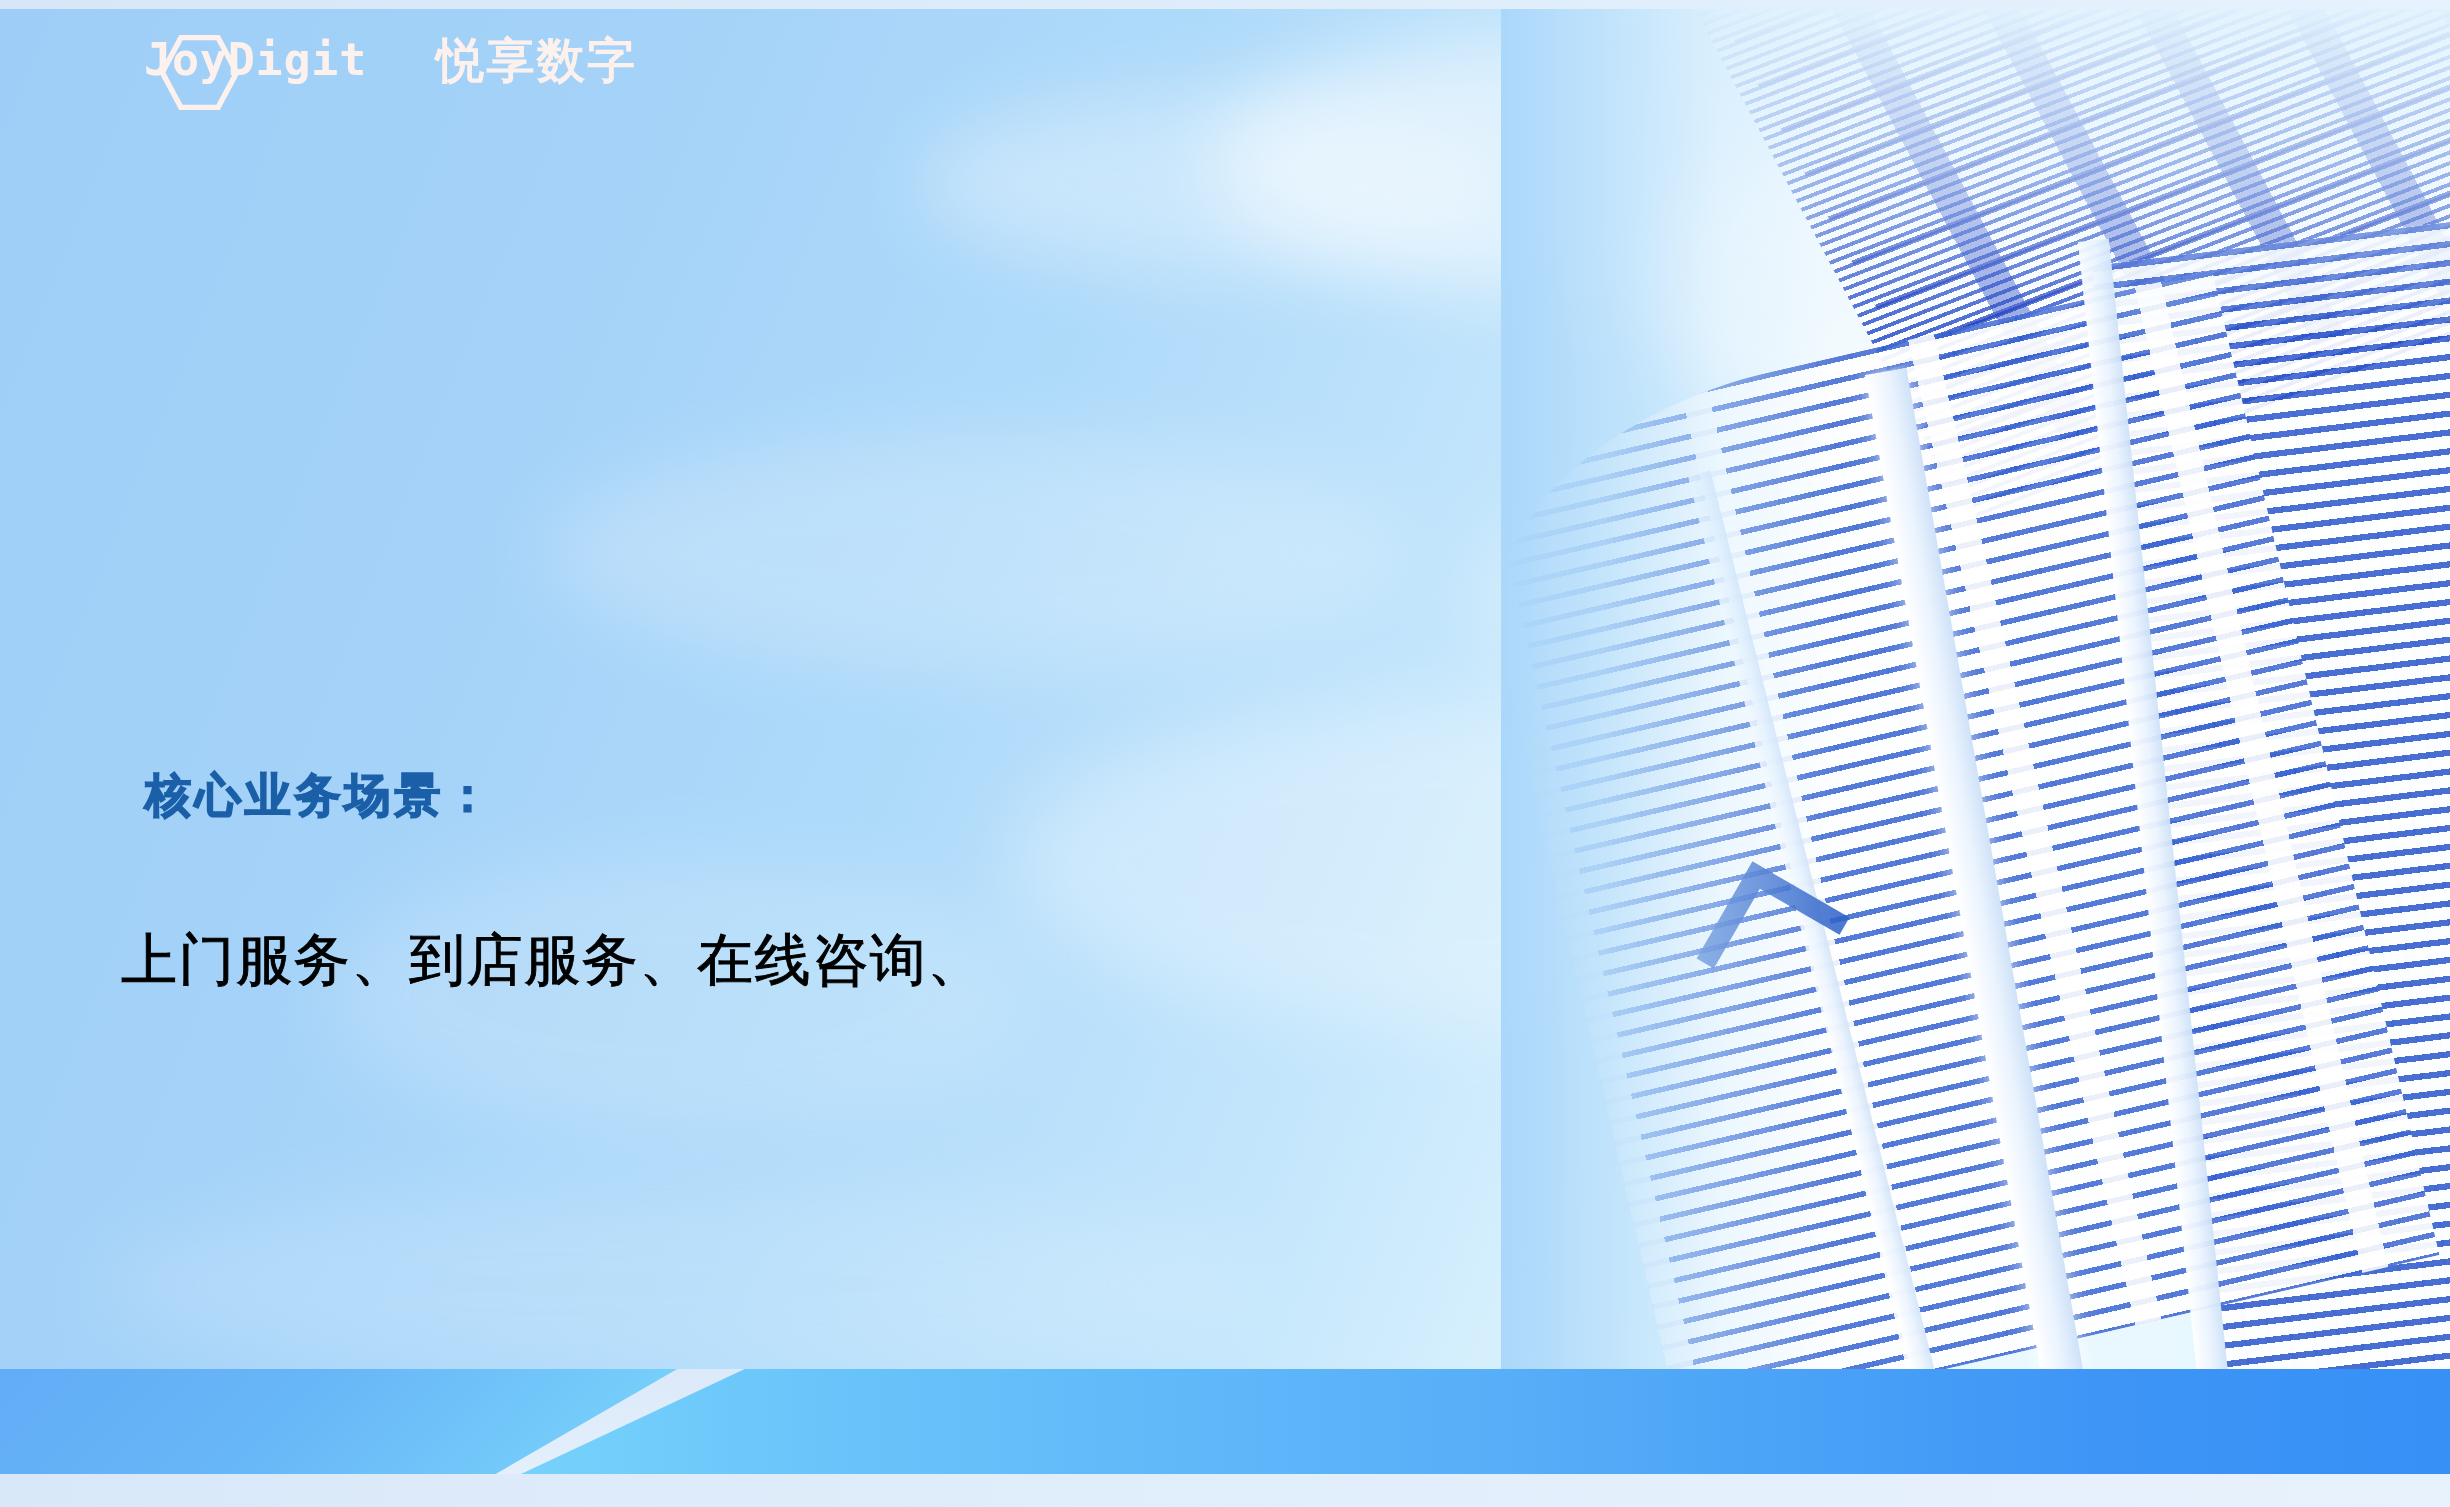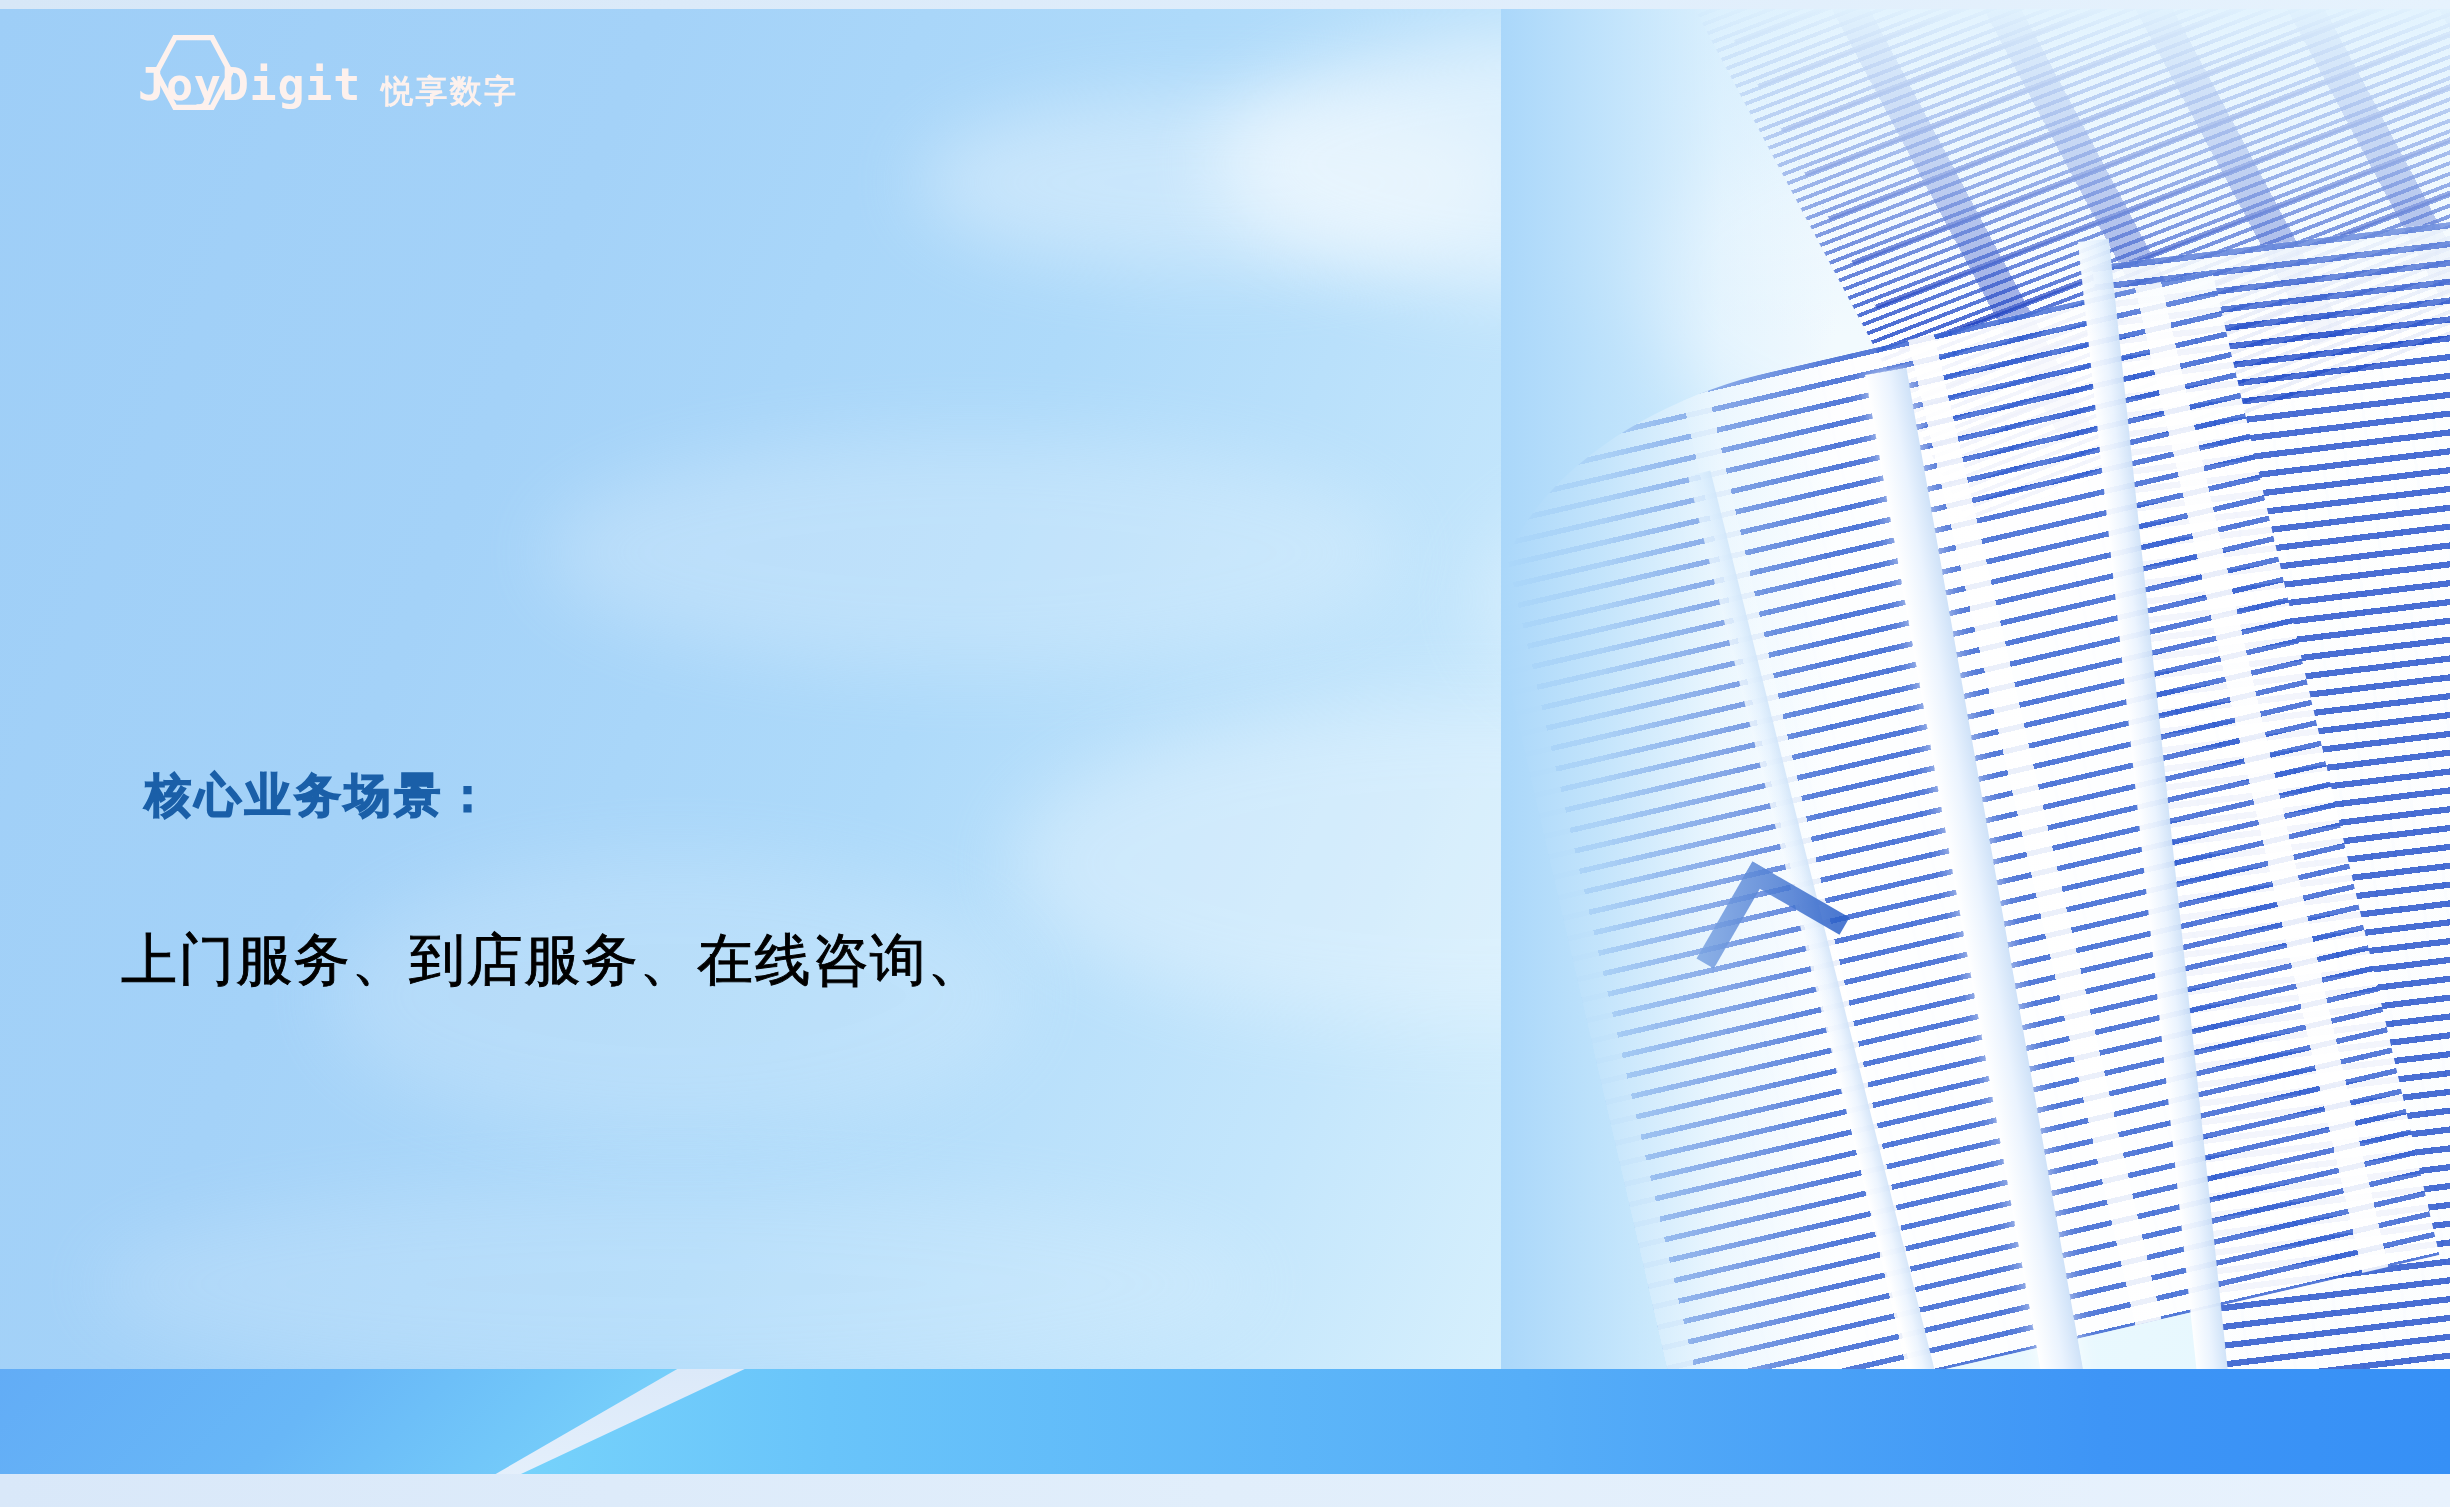--- a/index.html
+++ b/index.html
@@ -207,25 +207,26 @@
     background: linear-gradient(to bottom,
       rgba(226,243,254,.98) 0%,
       rgba(226,243,254,.6) 45%,
       rgba(226,243,254,0) 100%);
     z-index: 8;
   }
 
   
   .logo {
     position: absolute;
-    left: 138px; top: 37px;
+    left: 144px; top: 37px;
     height: 70px;
     display: flex;
-    align-items: flex-end;
+    align-items: flex-start;
     z-index: 20;
+    gap: 40px;
   }
   .logo-hex {
     position: absolute;
     left: 16.3px; top: -1.6px;
     width: 79px; height: 75px;
     z-index: 1;
     pointer-events: none;
   }
   .logo-hex svg { display: block; width: 100%; height: 100%; }
   .logo-latin {
@@ -234,22 +235,22 @@
     font-family: "DejaVu Sans Mono", "Liberation Mono", monospace;
     font-weight: bold;
     font-size: 45px;
     letter-spacing: 0.8px;
     color: #FDF1ED;
     line-height: 1;
   }
   .logo-cn {
     position: relative;
     z-index: 2;
-    margin-left: 20px;
-    font-size: 32px;
+    margin-left: 29px;
+    font-size: 48px;
     font-weight: bold;
     color: #FDF1ED;
     letter-spacing: 2.3px;
     line-height: 1;
   }
 
   
   .headline {
     position: absolute;
     left: 115px; top: 274px;

